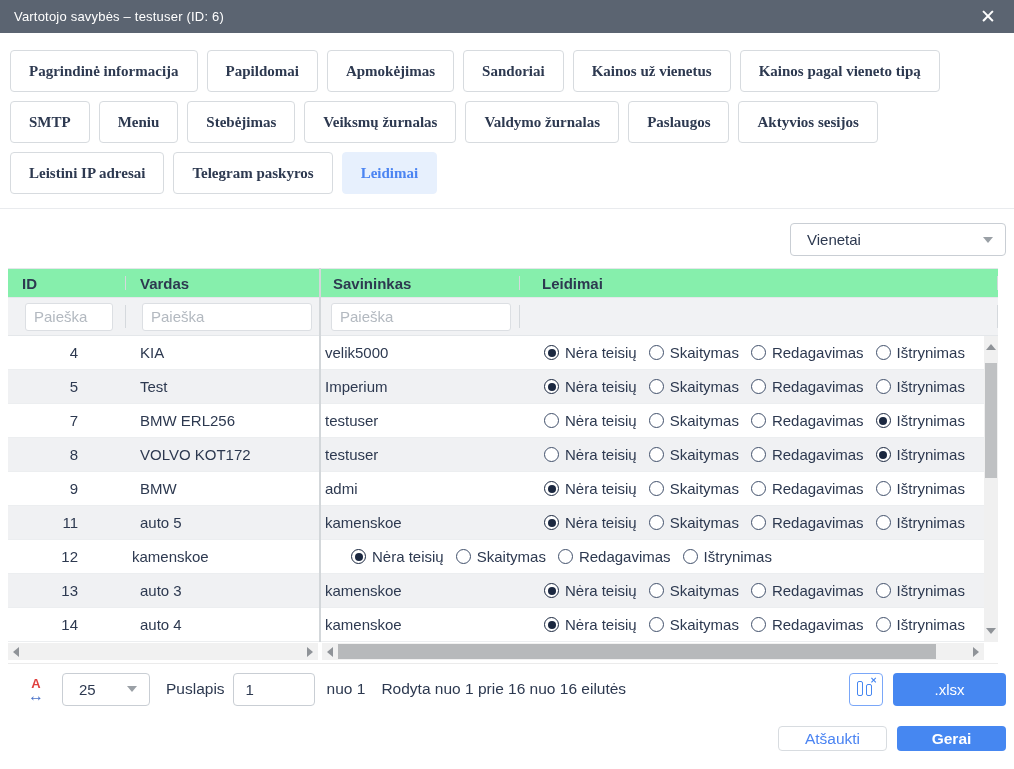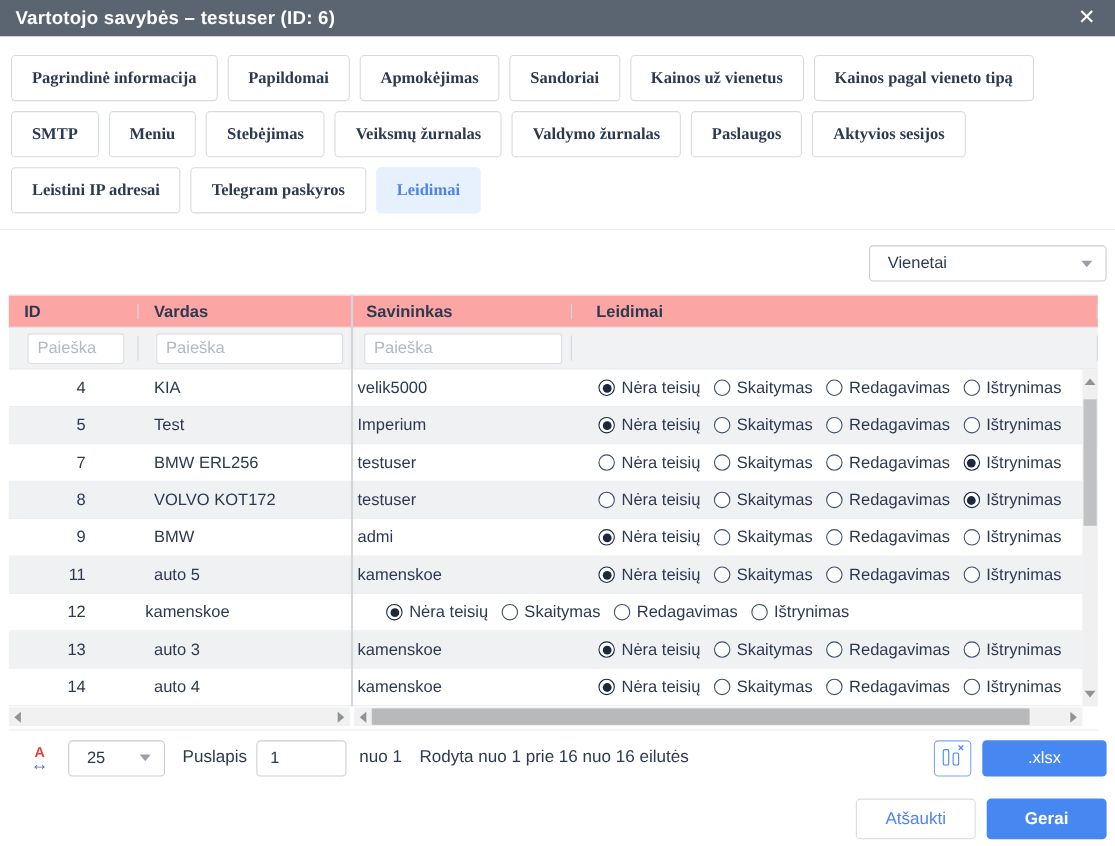--- a/index.html
+++ b/index.html
@@ -6,21 +6,21 @@
   body{
     width:1014px;height:769px;overflow:hidden;background:#fff;
     font-family:"Liberation Sans", sans-serif;color:#2d3950;
     position:relative;
   }
   
   .titlebar{
     height:33px;background:#5b6471;color:#fff;display:flex;
     align-items:center;justify-content:space-between;padding:0 14px;
   }
-  .titlebar .title{font-size:17px;font-weight:700;letter-spacing:.2px;}
+  .titlebar .title{font-size:13px;font-weight:400;letter-spacing:.2px;}
   .titlebar .close{font-size:19px;line-height:1;cursor:pointer;padding:2px 4px;}
   
   .tabs{padding:17px 10px 14px;border-bottom:1px solid #e9ebee;}
   .tab-row{display:flex;gap:9px;margin-bottom:9px;}
   .tab-row:last-child{margin-bottom:0;}
   .tab{
     font-family:Liberation Serif, serif;
     background:#fff;border:1px solid #d7dbdf;border-radius:4px;
     padding:0 18px;height:42px;font-size:15px;font-weight:600;color:#2d3950;
     cursor:pointer;white-space:nowrap;
@@ -32,21 +32,21 @@
     height:33px;border:1px solid #c9ced4;border-radius:4px;background:#fff;
     display:flex;align-items:center;justify-content:space-between;
     padding:0 12px 0 16px;box-sizing:border-box;font-size:15px;color:#2d3950;
     cursor:pointer;
   }
   .select.units{width:216px;}
   .select.pagesize{width:88px;}
   .caret-down{width:0;height:0;border-left:5px solid transparent;border-right:5px solid transparent;border-top:6px solid #9aa0a6;}
   
   .grid{margin:0 8px;position:relative;width:990px;}
-  .grid-head{display:flex;height:30px;background:#fca5a5;border-top:1px solid #e4e7ea;border-bottom:1px solid #e4e7ea;box-sizing:border-box;align-items:center;}
+  .grid-head{display:flex;height:30px;background:#86efac;border-top:1px solid #e4e7ea;border-bottom:1px solid #e4e7ea;box-sizing:border-box;align-items:center;}
   .grid-search{display:flex;height:38px;background:#f1f2f4;border-bottom:1px solid #e4e7ea;box-sizing:border-box;align-items:flex-end;}
   .hcell{font-size:15px;font-weight:700;box-sizing:border-box;position:relative;height:100%;display:flex;align-items:center;}
   .hcell.h-id{width:118px;padding-left:14px;}
   .hcell.h-name{width:193px;padding-left:14px;}
   .hcell.h-owner{width:201px;padding-left:14px;}
   .hcell.h-perm{width:478px;padding-left:22px;font-weight:600;}
   .tick::after{content:"";position:absolute;right:0;top:7px;bottom:7px;width:1px;background:#d5d9dd;}
   .scell{box-sizing:border-box;position:relative;height:100%;display:flex;align-items:center;}
   .scell.s-id{width:118px;padding-left:17px;}
   .scell.s-name{width:193px;padding-left:16px;}
@@ -112,21 +112,21 @@
   .colicon .cx{position:absolute;right:-1px;top:-4px;color:#4687f1;font-size:8px;font-weight:700;}
   .xlsx-btn{
     font-family:"Liberation Sans",sans-serif;
     width:113px;height:33px;border:none;border-radius:4px;background:#4687f1;color:#fff;
     font-size:15px;font-weight:400;cursor:pointer;
   }
   
   .actions{display:flex;justify-content:flex-end;gap:10px;margin:14px 8px 0;}
   .btn{
     font-family:"Liberation Sans",sans-serif;
-    height:37px;min-width:109px;border-radius:4px;font-size:15.5px;cursor:pointer;box-sizing:border-box;
+    height:25px;min-width:109px;border-radius:4px;font-size:15.5px;cursor:pointer;box-sizing:border-box;
   }
   .btn.cancel{background:#fff;border:1px solid #d8dce0;color:#4b84f2;font-weight:500;}
   .btn.ok{background:#4687f1;border:none;color:#fff;font-weight:600;}
 </style>
 </head>
 <body>
 
 <div class="titlebar">
   <span class="title">Vartotojo savybės – testuser (ID: 6)</span>
   <span class="close">✕</span>

